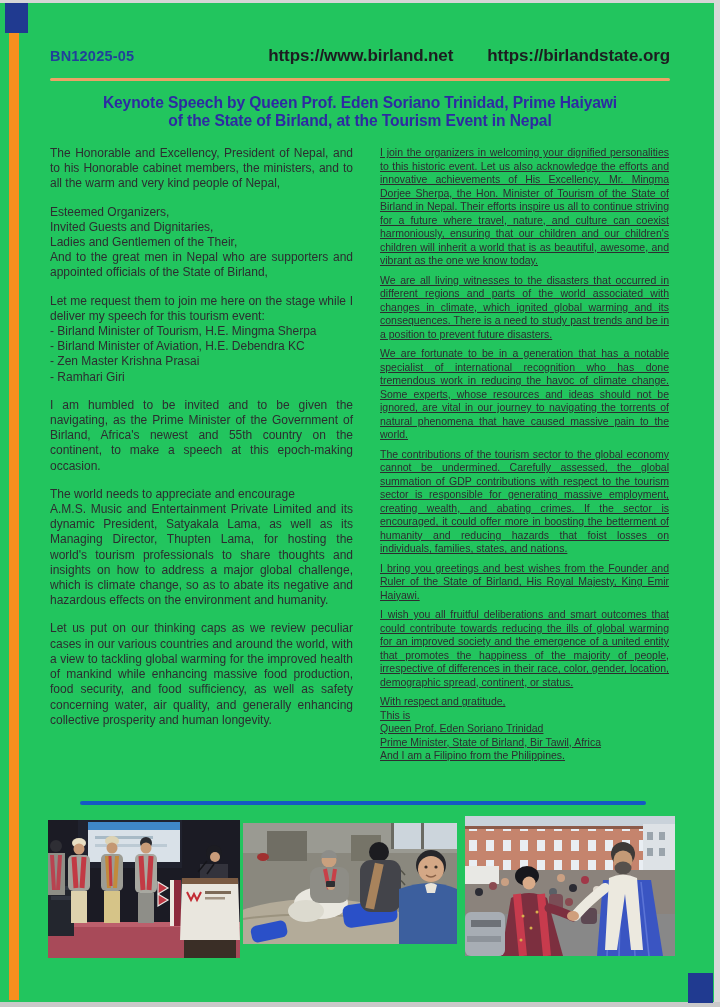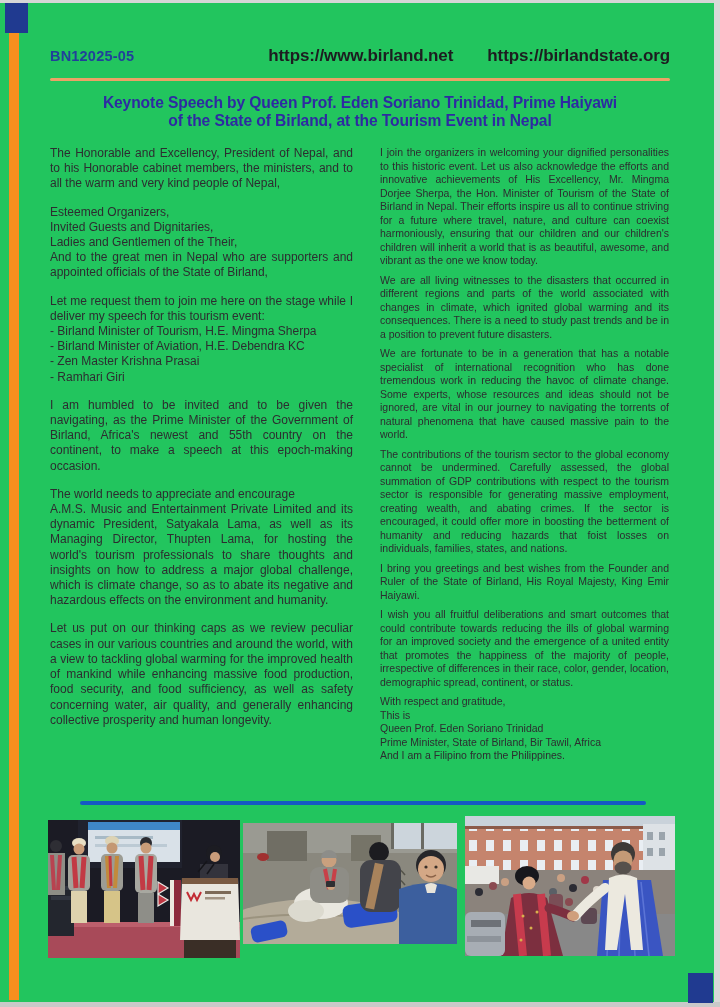--- a/index.html
+++ b/index.html
@@ -28,21 +28,21 @@
   .title{
     position:absolute;left:35px;top:94px;width:650px;text-align:center;
     color:#2e2aa2;font-weight:bold;font-size:15.6px;line-height:18px;letter-spacing:-.1px;
   }
 
   .col{position:absolute;top:146px;text-align:justify;color:#2d2d30;}
   .col p{margin:0;white-space:pre-line;}
   .col-left{left:50px;width:303px;font-size:12px;line-height:15.2px;}
   .col-left p{margin-bottom:13px;}
   .col-right{left:380px;width:289px;font-size:10.5px;line-height:13.5px;}
-  .col-right p{margin-bottom:6px;}
+  .col-right p{margin-bottom:6px;text-decoration:underline;}
 
   .rule-blue{position:absolute;left:80px;top:801px;width:566px;height:4px;background:#1558c4;border-radius:2px;}
 
   .photo{position:absolute;overflow:hidden;background:#888;}
   .photo svg{display:block;width:100%;height:100%;}
   .photo-1{left:48px;top:820px;width:192px;height:138px;}
   .photo-2{left:243px;top:823px;width:214px;height:121px;}
   .photo-3{left:465px;top:816px;width:210px;height:140px;}
 </style>
 </head>

